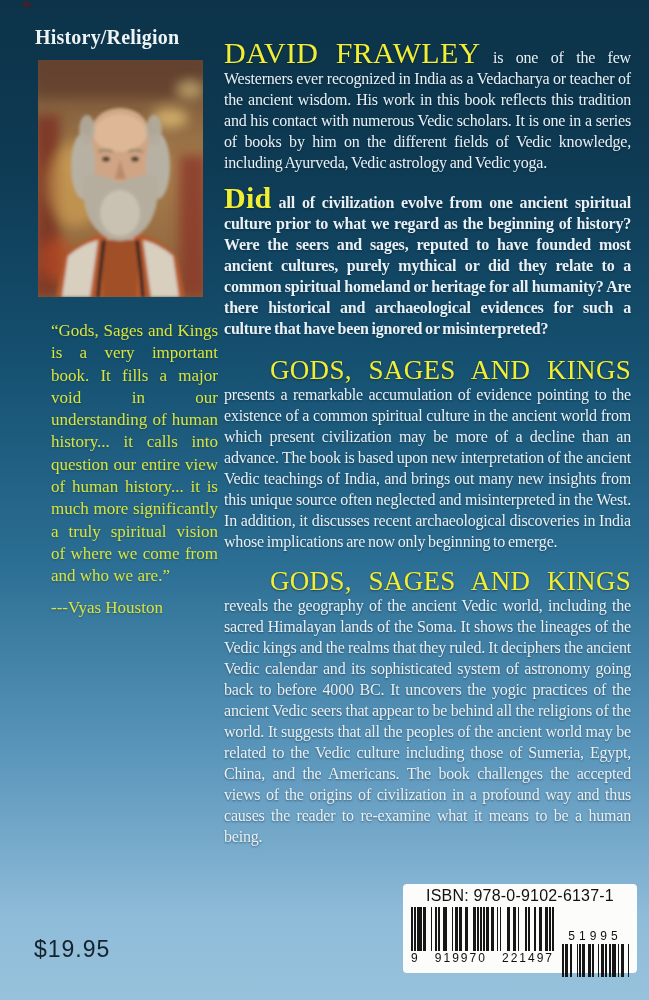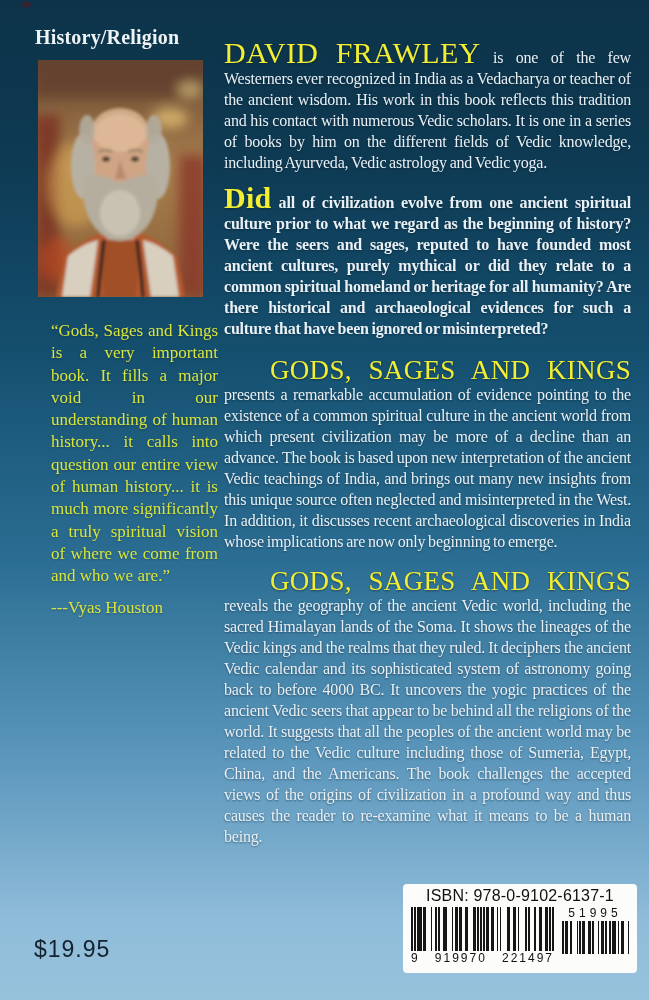--- a/index.html
+++ b/index.html
@@ -45,21 +45,21 @@
   .bcrow{display:flex;justify-content:space-between;margin-top:2px;}
   .ean{width:143px;}
   .bars{display:flex;width:100%;}
   .bars i{flex:1;display:block;height:100%;}
   .bars i.b{background:#161616;}
   .ean .bars{height:44px;}
   .eandigits{display:flex;justify-content:space-between;font-size:12px;
     letter-spacing:2px;margin-top:1px;line-height:12px;white-space:nowrap;}
   .supp{width:68px;}
   .suppdigits{font-size:12px;letter-spacing:4px;text-align:center;
-    line-height:13px;white-space:nowrap;}
+    line-height:13px;white-space:nowrap;margin-top:23px;}
   .supp .bars{height:33px;margin-top:1px;}
 </style>
 </head>
 <body>
 
 <div id="cover">
   <div class="speck"></div>
 
   <div class="genre">History/Religion</div>
 

